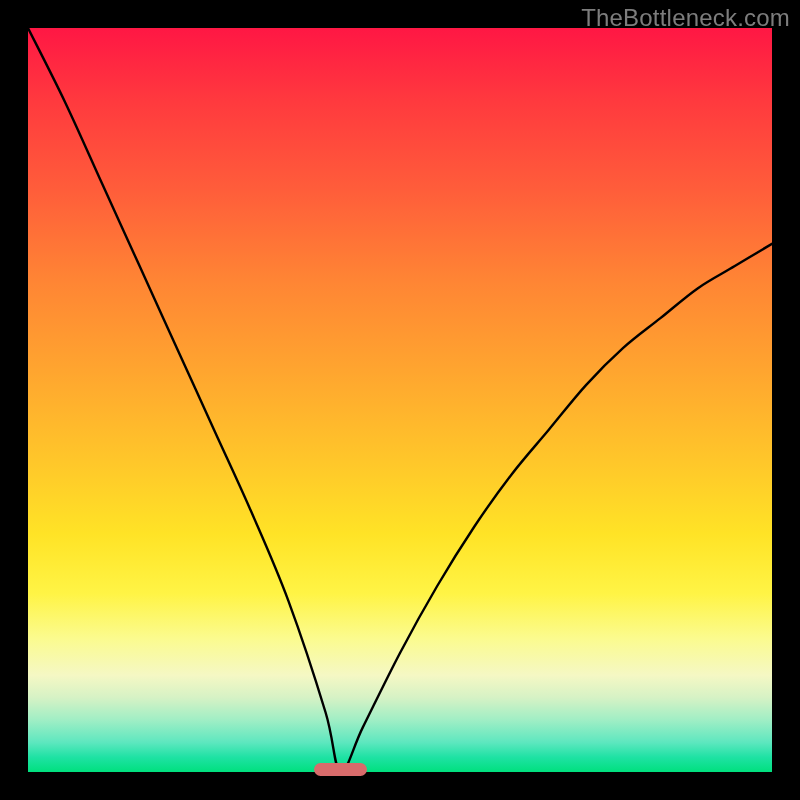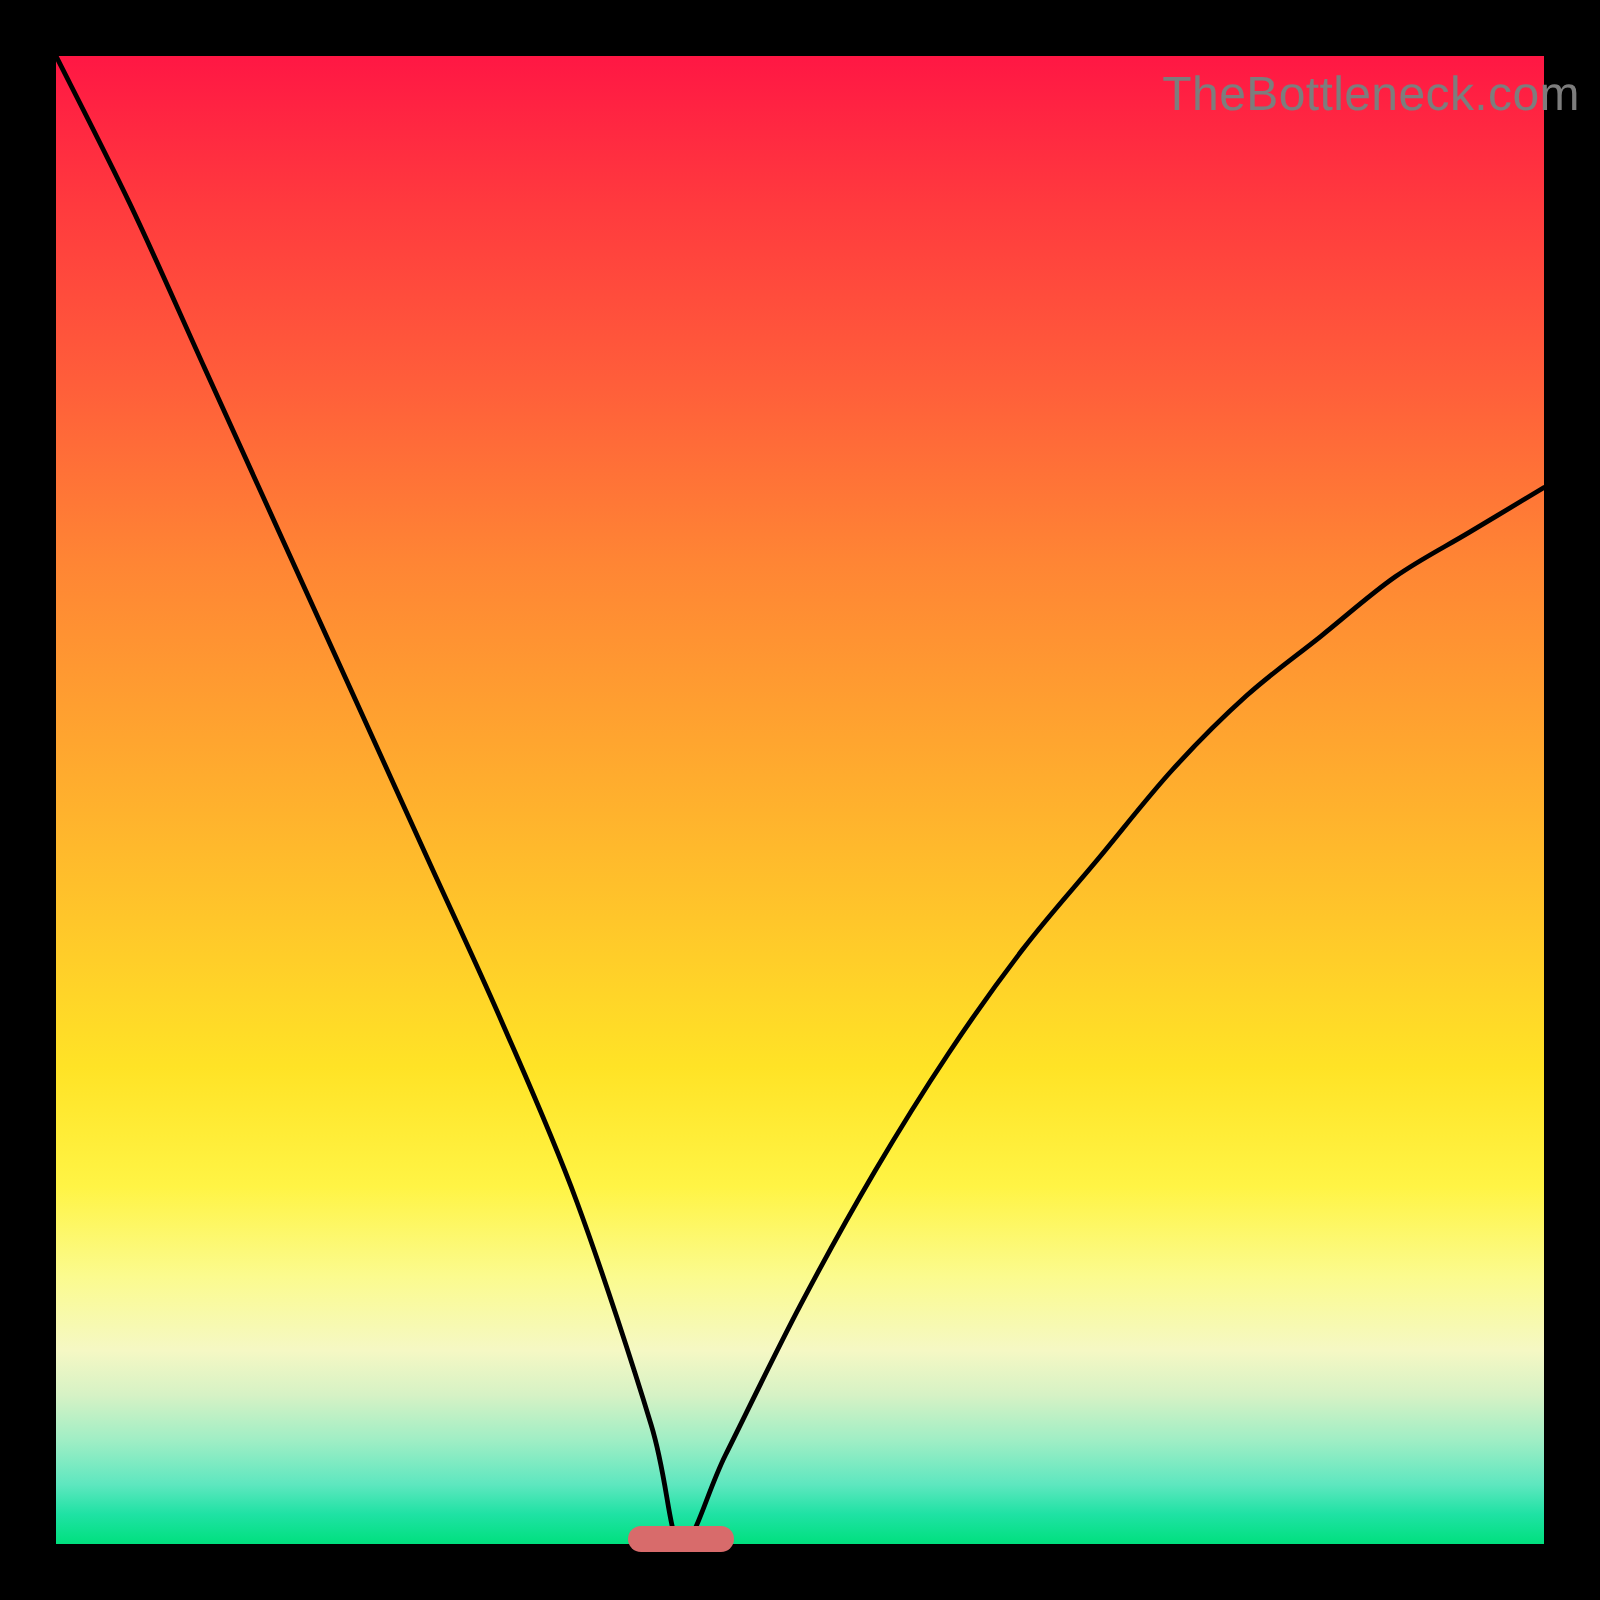--- a/index.html
+++ b/index.html
@@ -64,21 +64,20 @@
     bottom: -4px;
   }
   .watermark {
     position: absolute;
     top: 4px;
     right: 10px;
     color: #7d7d7d;
     font-size: 24px;
     font-weight: 500;
     letter-spacing: 0.2px;
-    margin-top: 30px;
   }
 </style>
 </head>
 <body>
 
 <div class="frame">
   <div class="plot">
     <div class="gradient"></div>
 
     <svg class="curve-svg" viewBox="0 0 744 744" preserveAspectRatio="none">

